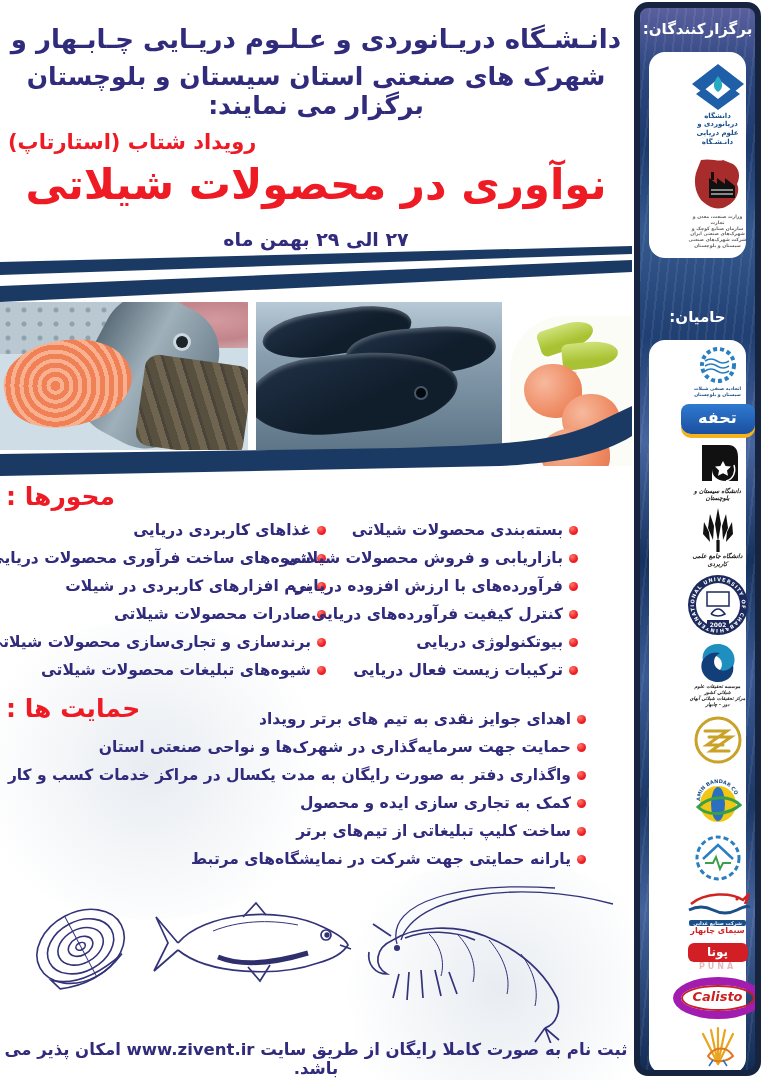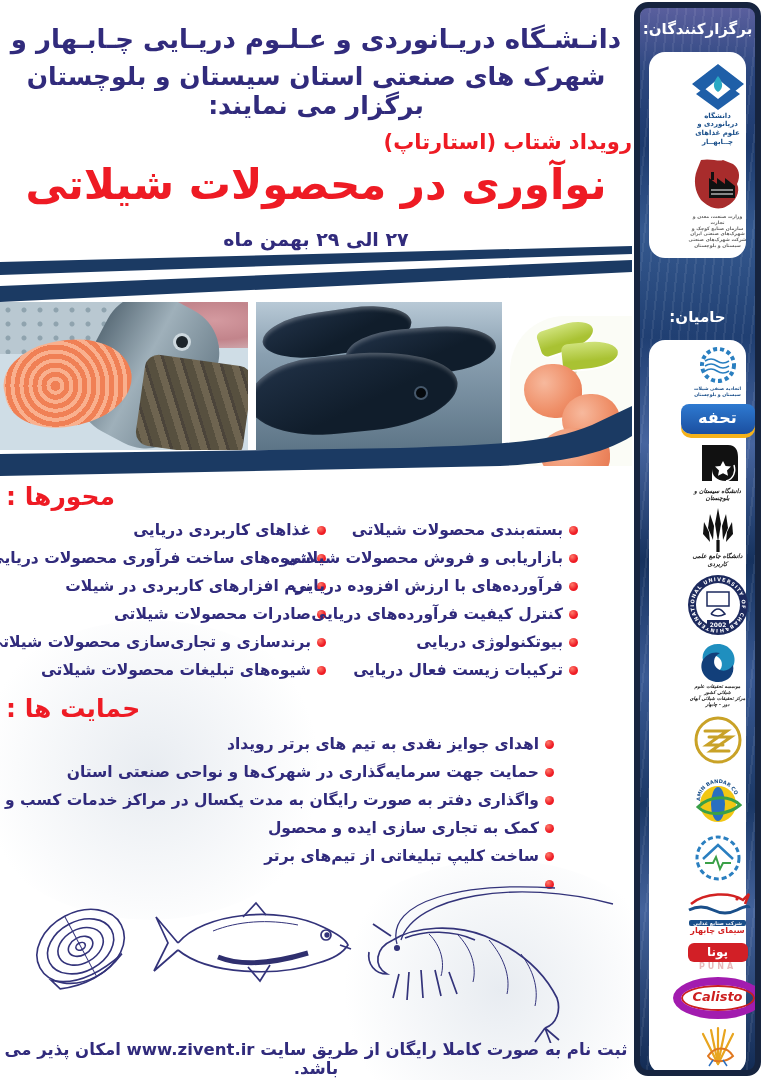--- a/index.html
+++ b/index.html
@@ -4,21 +4,21 @@
 <style>
   html,body{margin:0;padding:0;}
   .poster{position:relative;width:763px;height:1080px;background:#ffffff;overflow:hidden;
           font-family:"DejaVu Sans",sans-serif;}
   .abs{position:absolute;}
   
   .main{position:absolute;left:0;top:0;width:632px;height:1080px;}
   .hdr{width:100%;text-align:center;direction:rtl;color:#312b7c;font-weight:bold;}
   .hdr-l1{top:24px;font-size:26px;letter-spacing:1px;}
   .hdr-l2{top:62px;font-size:25px;}
-  .sub-red{top:130px;width:100%;text-align:right;direction:rtl;font-size:21px;font-weight:bold;color:#ee1b24;}
+  .sub-red{top:130px;width:100%;text-align:left;direction:rtl;font-size:21px;font-weight:bold;color:#ee1b24;padding-left:8px;}
   .big-title{top:160px;width:100%;text-align:center;direction:rtl;font-size:42px;font-weight:bold;color:#ee1b24;}
   .date-line{top:228px;width:100%;text-align:center;direction:rtl;font-size:19px;font-weight:bold;color:#312b7c;}
   
   .strip{top:244px;left:0;width:632px;height:245px;}
   .strip svg{position:absolute;left:0;top:0;}
   .photo{position:absolute;top:58px;height:148px;overflow:hidden;}
   .p-left{left:0;width:248px;background:#cfdde6;}
   .p-mid{left:256px;width:246px;background:linear-gradient(180deg,#b8c9d6 0%,#8aa0b1 35%,#5d7587 100%);}
   .p-right{left:510px;width:122px;top:72px;height:150px;background:#fbfcf6;border-top-left-radius:55px;}
   .tray{position:absolute;left:0;top:0;width:130px;height:52px;
@@ -57,21 +57,21 @@
   .supports-head{top:694px;right:14px;width:612px;}
   .topics-cols{top:516px;left:0;width:632px;display:flex;flex-direction:row-reverse;}
   .col{direction:rtl;}
   .col-r{width:306px;padding-left:10px;box-sizing:border-box;margin-left:0;}
   .col-r .item{padding-left:0;margin-right:54px;}
   .col-l{width:326px;}
   .item{direction:rtl;text-align:right;font-size:15.5px;font-weight:bold;color:#312b7c;
         line-height:28px;white-space:nowrap;}
   .dot{display:inline-block;width:9px;height:9px;border-radius:50%;vertical-align:middle;
         background:radial-gradient(circle at 35% 30%,#ff7a6a 0%,#ee1b24 60%);margin-left:6px;}
-  .supports-list{top:730px;left:0;width:632px;}
+  .supports-list{top:705px;left:0;width:632px;padding-left:32px;}
   .supports-list .item{margin-right:78px;}
   
   .lineart svg{position:absolute;}
   .footer-line{top:1040px;width:632px;text-align:center;direction:rtl;font-size:16.5px;
         font-weight:bold;color:#312b7c;}
   .wm{position:absolute;border-radius:50%;background:radial-gradient(circle,#e8ecf1 0%,rgba(232,236,241,0) 70%);}
   
   .sidebar{position:absolute;left:634px;top:2px;width:127px;height:1074px;box-sizing:border-box;
         border:6px solid #16243f;border-radius:14px;overflow:hidden;
         background:
@@ -166,21 +166,21 @@
       </div>
     </div>
 
     <div class="abs sec-head supports-head">حمایت ها :</div>
     <div class="abs supports-list">
       <div class="item"><span class="dot"></span><span>اهدای جوایز نقدی به تیم های برتر رویداد</span></div>
       <div class="item"><span class="dot"></span><span>حمایت جهت سرمایه‌گذاری در شهرک‌ها و نواحی صنعتی استان</span></div>
       <div class="item"><span class="dot"></span><span>واگذاری دفتر به صورت رایگان به مدت یکسال در مراکز خدمات کسب و کار</span></div>
       <div class="item"><span class="dot"></span><span>کمک به تجاری سازی ایده و محصول</span></div>
       <div class="item"><span class="dot"></span><span>ساخت کلیپ تبلیغاتی از تیم‌های برتر</span></div>
-      <div class="item"><span class="dot"></span></div>
+      <div class="item"><span class="dot"></span><span>یارانه حمایتی جهت شرکت در نمایشگاه‌های مرتبط</span></div>
     </div>
 
     <div class="lineart">
       <svg style="left:18px;top:882px;" width="135" height="125" viewBox="0 0 135 125">
         <g stroke="#33337a" fill="none" stroke-width="1.6" transform="rotate(-28 67 62)">
           <ellipse cx="62" cy="62" rx="46" ry="34"></ellipse>
           <ellipse cx="62" cy="62" rx="35" ry="25"></ellipse>
           <ellipse cx="62" cy="62" rx="24" ry="17"></ellipse>
           <ellipse cx="62" cy="62" rx="13" ry="9"></ellipse>
           <ellipse cx="62" cy="62" rx="5" ry="3.5"></ellipse>
@@ -228,21 +228,21 @@
     <div class="abs side-label lbl-org">برگزارکنندگان:</div>
 
     <div class="card card-org">
       <div class="logo">
         <svg width="56" height="50" viewBox="0 0 56 50">
           <path d="M28,2 L54,22 L44,30 L28,17 L12,30 L2,22 Z" fill="#1f5fa8"></path>
           <path d="M28,48 L6,32 L14,26 L28,37 L42,26 L50,32 Z" fill="#1f5fa8"></path>
           <path d="M28,14 C33,20 34,26 28,30 C22,26 23,20 28,14 Z" fill="#2aa9c4"></path>
         </svg>
         <div class="cap" style="font-size:7px;">دانشگاه دریانوردی و</div>
-        <div class="cap" style="font-size:7px;">علوم غذاهای چــابهــار</div>
+        <div class="cap" style="font-size:7px;">علوم دریایی دانـشـگاه</div>
       </div>
       <div class="logo">
         <svg width="58" height="58" viewBox="0 0 58 58">
           <path d="M12,4 C22,2 30,6 34,4 L44,8 C50,12 52,20 48,28 C52,36 46,46 38,50 C28,56 18,50 12,44 C6,36 4,24 8,14 Z" fill="#a82c2c"></path>
           <g fill="#111">
             <rect x="20" y="30" width="26" height="12"></rect>
             <path d="M20,30 L20,22 L28,28 L28,22 L36,28 L36,22 L46,30 Z"></path>
             <rect x="22" y="16" width="3" height="8"></rect>
           </g>
           <g stroke="#fff" stroke-width="1">

